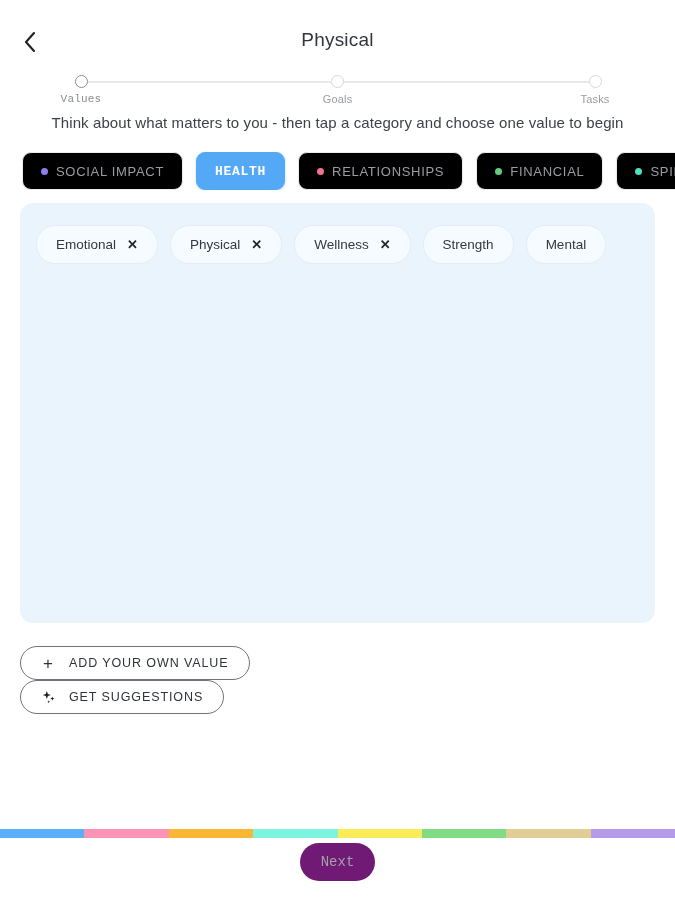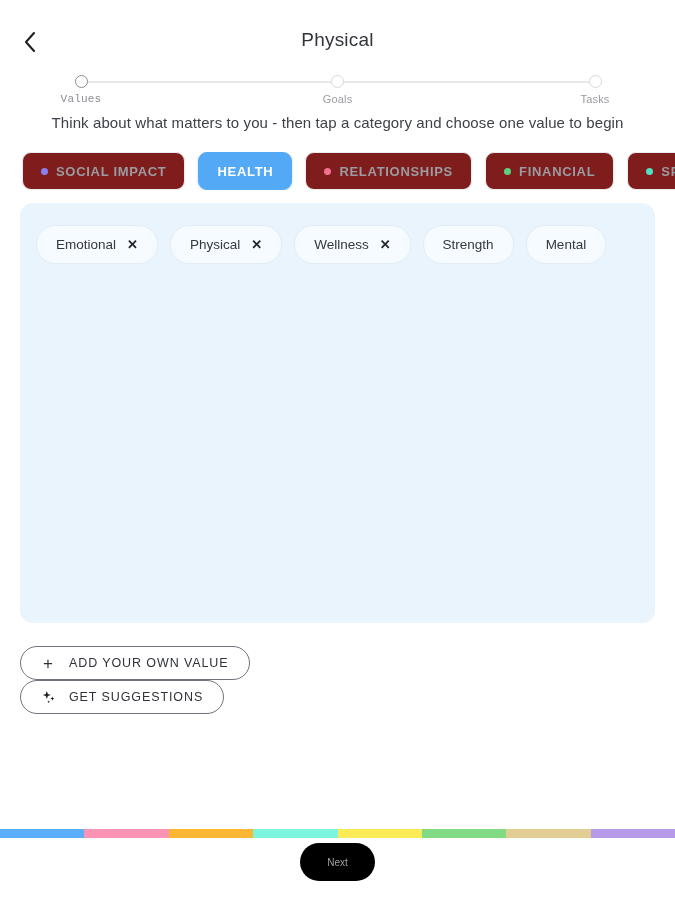--- a/index.html
+++ b/index.html
@@ -112,37 +112,37 @@
     height: 38px;
     overflow: hidden;
     align-items: stretch;
   }
   .cat-chip {
     flex: 0 0 auto;
     display: flex;
     align-items: center;
     gap: 8px;
     padding: 0 18px;
-    background: #7f1d1d;
+    background: #000000;
     border: 1px solid #ececee;
     border-radius: 9px;
     box-shadow: 0 1px 2px rgba(30,40,60,.05);
     font-size: 13px;
     letter-spacing: .7px;
     color: #9a9ca1;
     cursor: pointer;
     white-space: nowrap;
-    font-weight: bold;
   }
   .cat-chip.selected {
     background: #54a9f7;
     border-color: #54a9f7;
     color: #ffffff;
     font-weight: 700;
     box-shadow: 0 1px 3px rgba(84,169,247,.35);
+    font-family: Liberation Mono, monospace;
   }
   .cat-dot {
     width: 7px;
     height: 7px;
     border-radius: 50%;
     flex: 0 0 auto;
   }
 
   
   .values-panel {
@@ -231,24 +231,24 @@
     right: 0;
     top: 843px;
     display: flex;
     justify-content: center;
   }
   .next-btn {
     width: 75px;
     height: 38px;
     border-radius: 19px;
     border: none;
-    background: #000000;
+    background: #701a75;
     color: #a0a2a7;
-    font-size: 10px;
-    font-family: Liberation Sans, sans-serif;
+    font-size: 14px;
+    font-family: Liberation Mono, monospace;
     cursor: default;
   }
 </style>
 </head>
 <body>
 
 <div class="header">
   <button class="back-btn">
     <span>
       <svg width="14" height="22" viewBox="0 0 14 22" fill="none">

